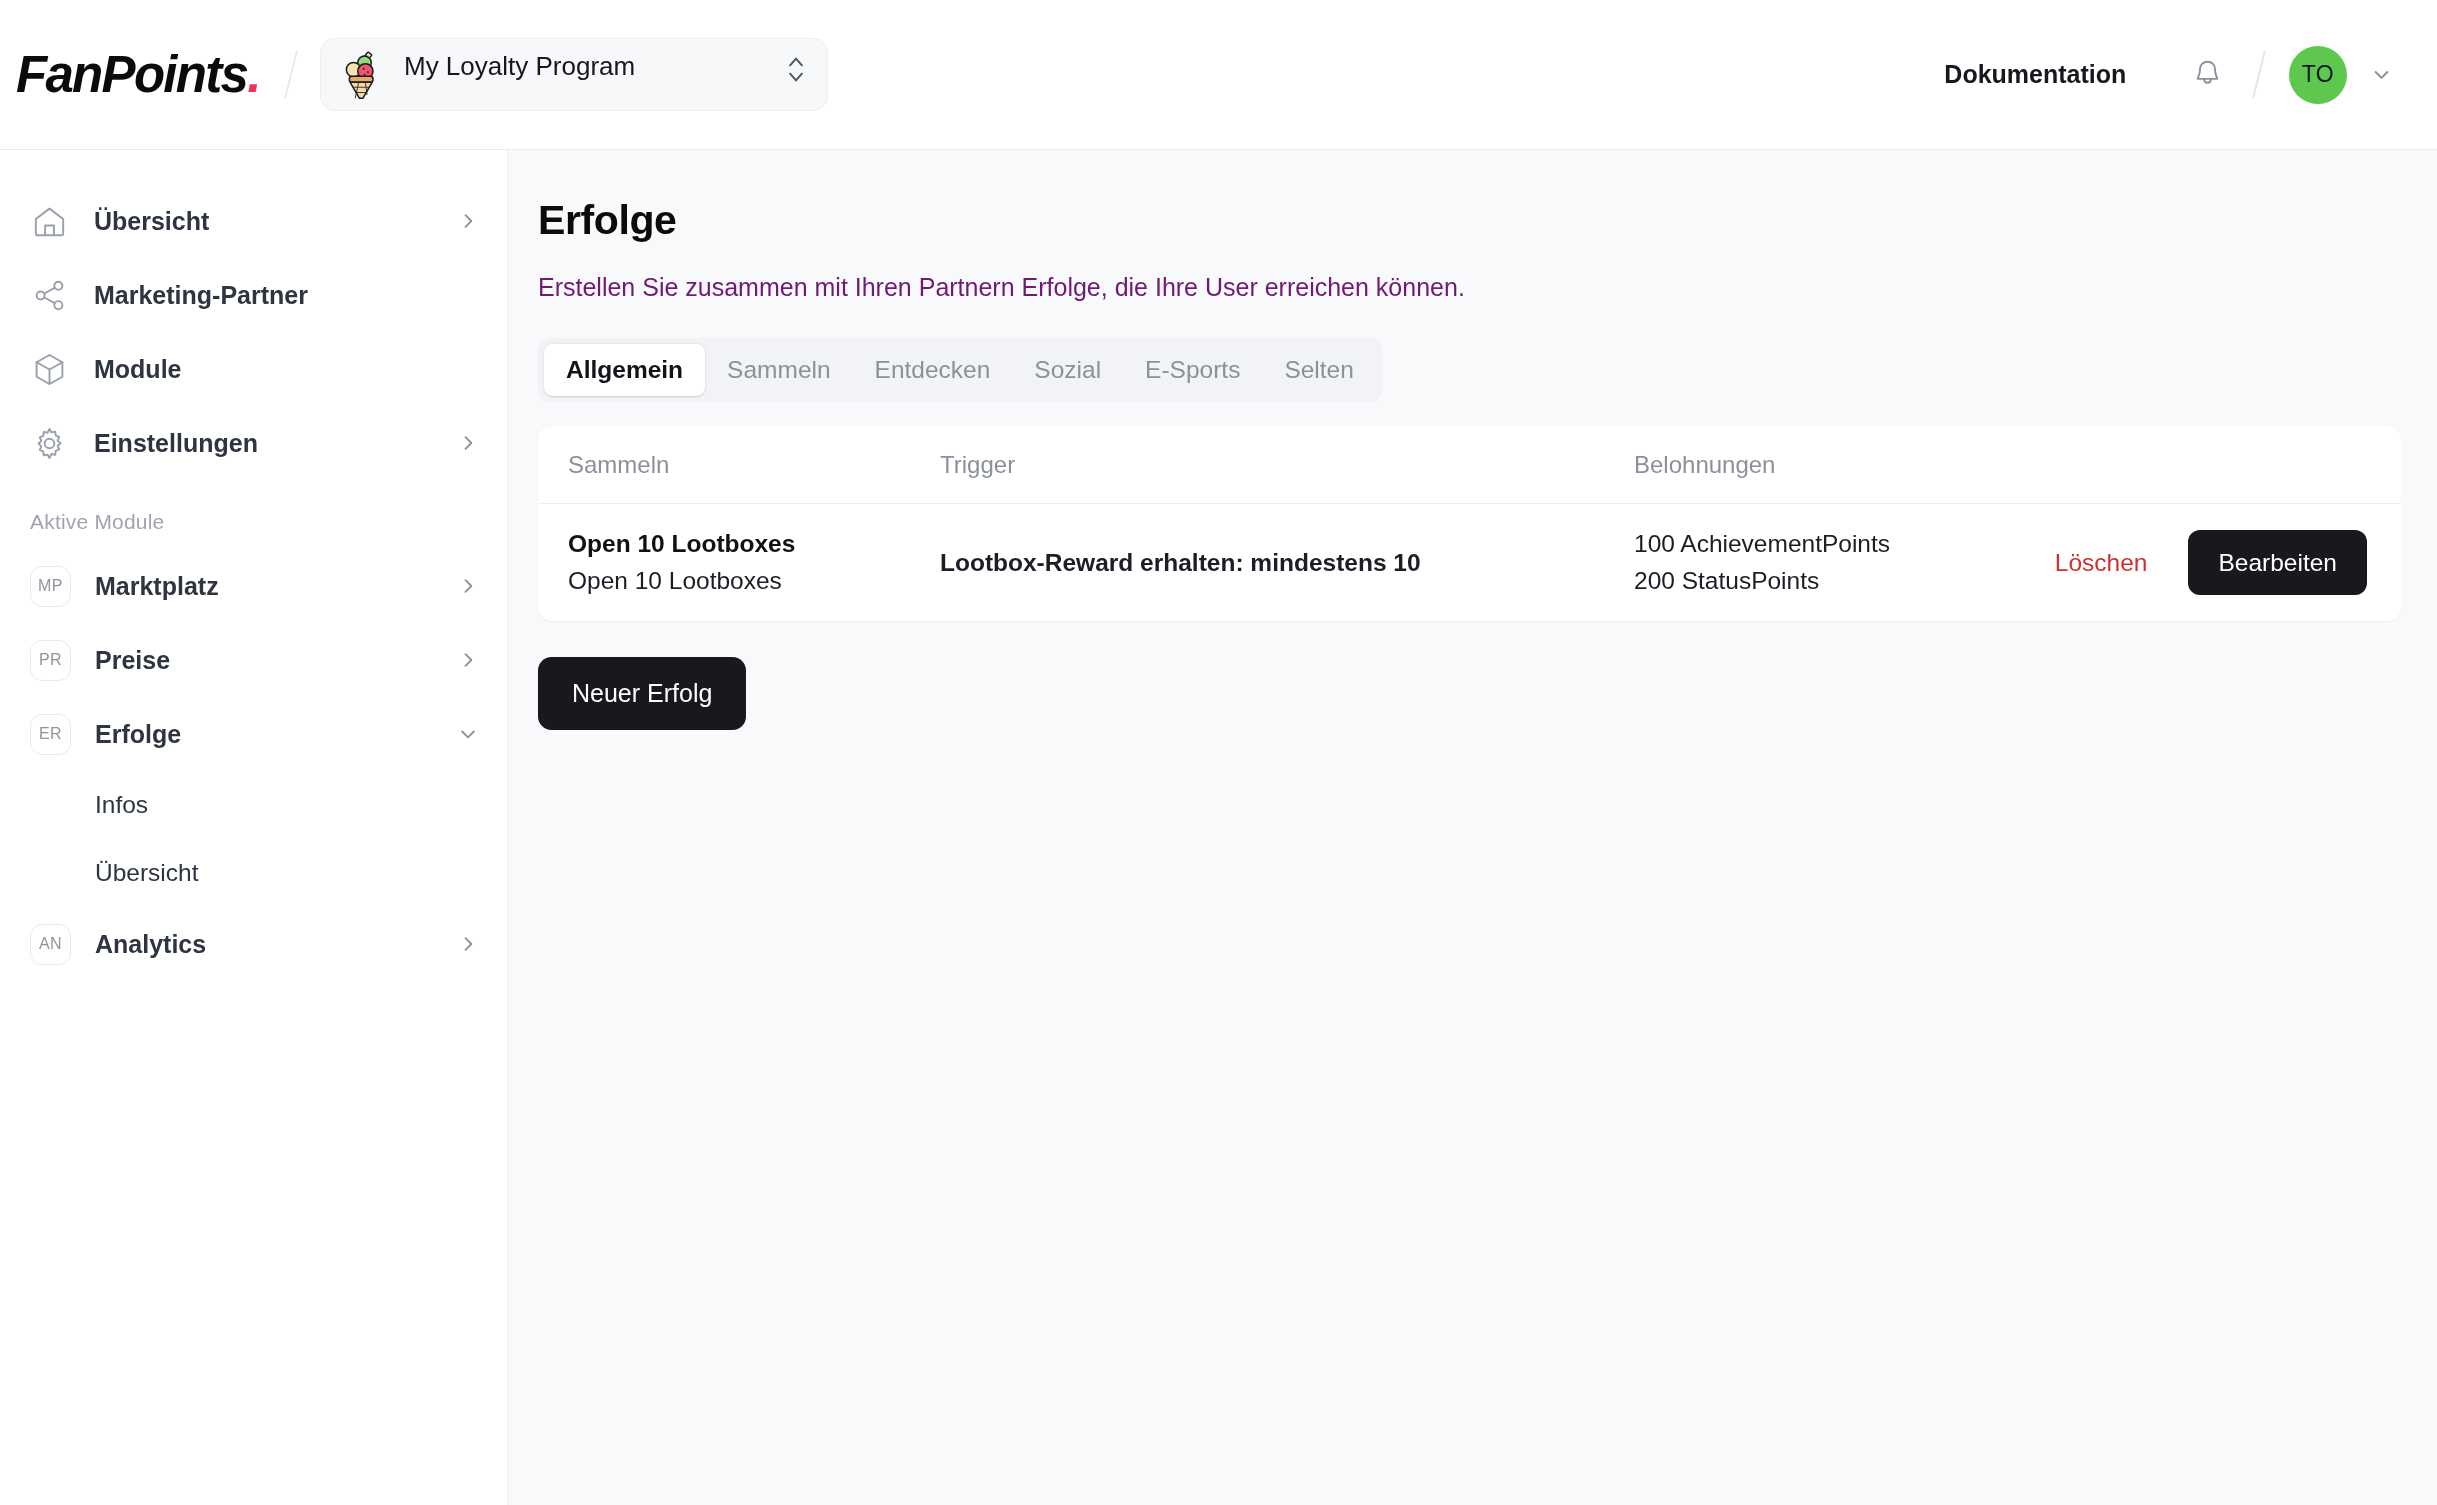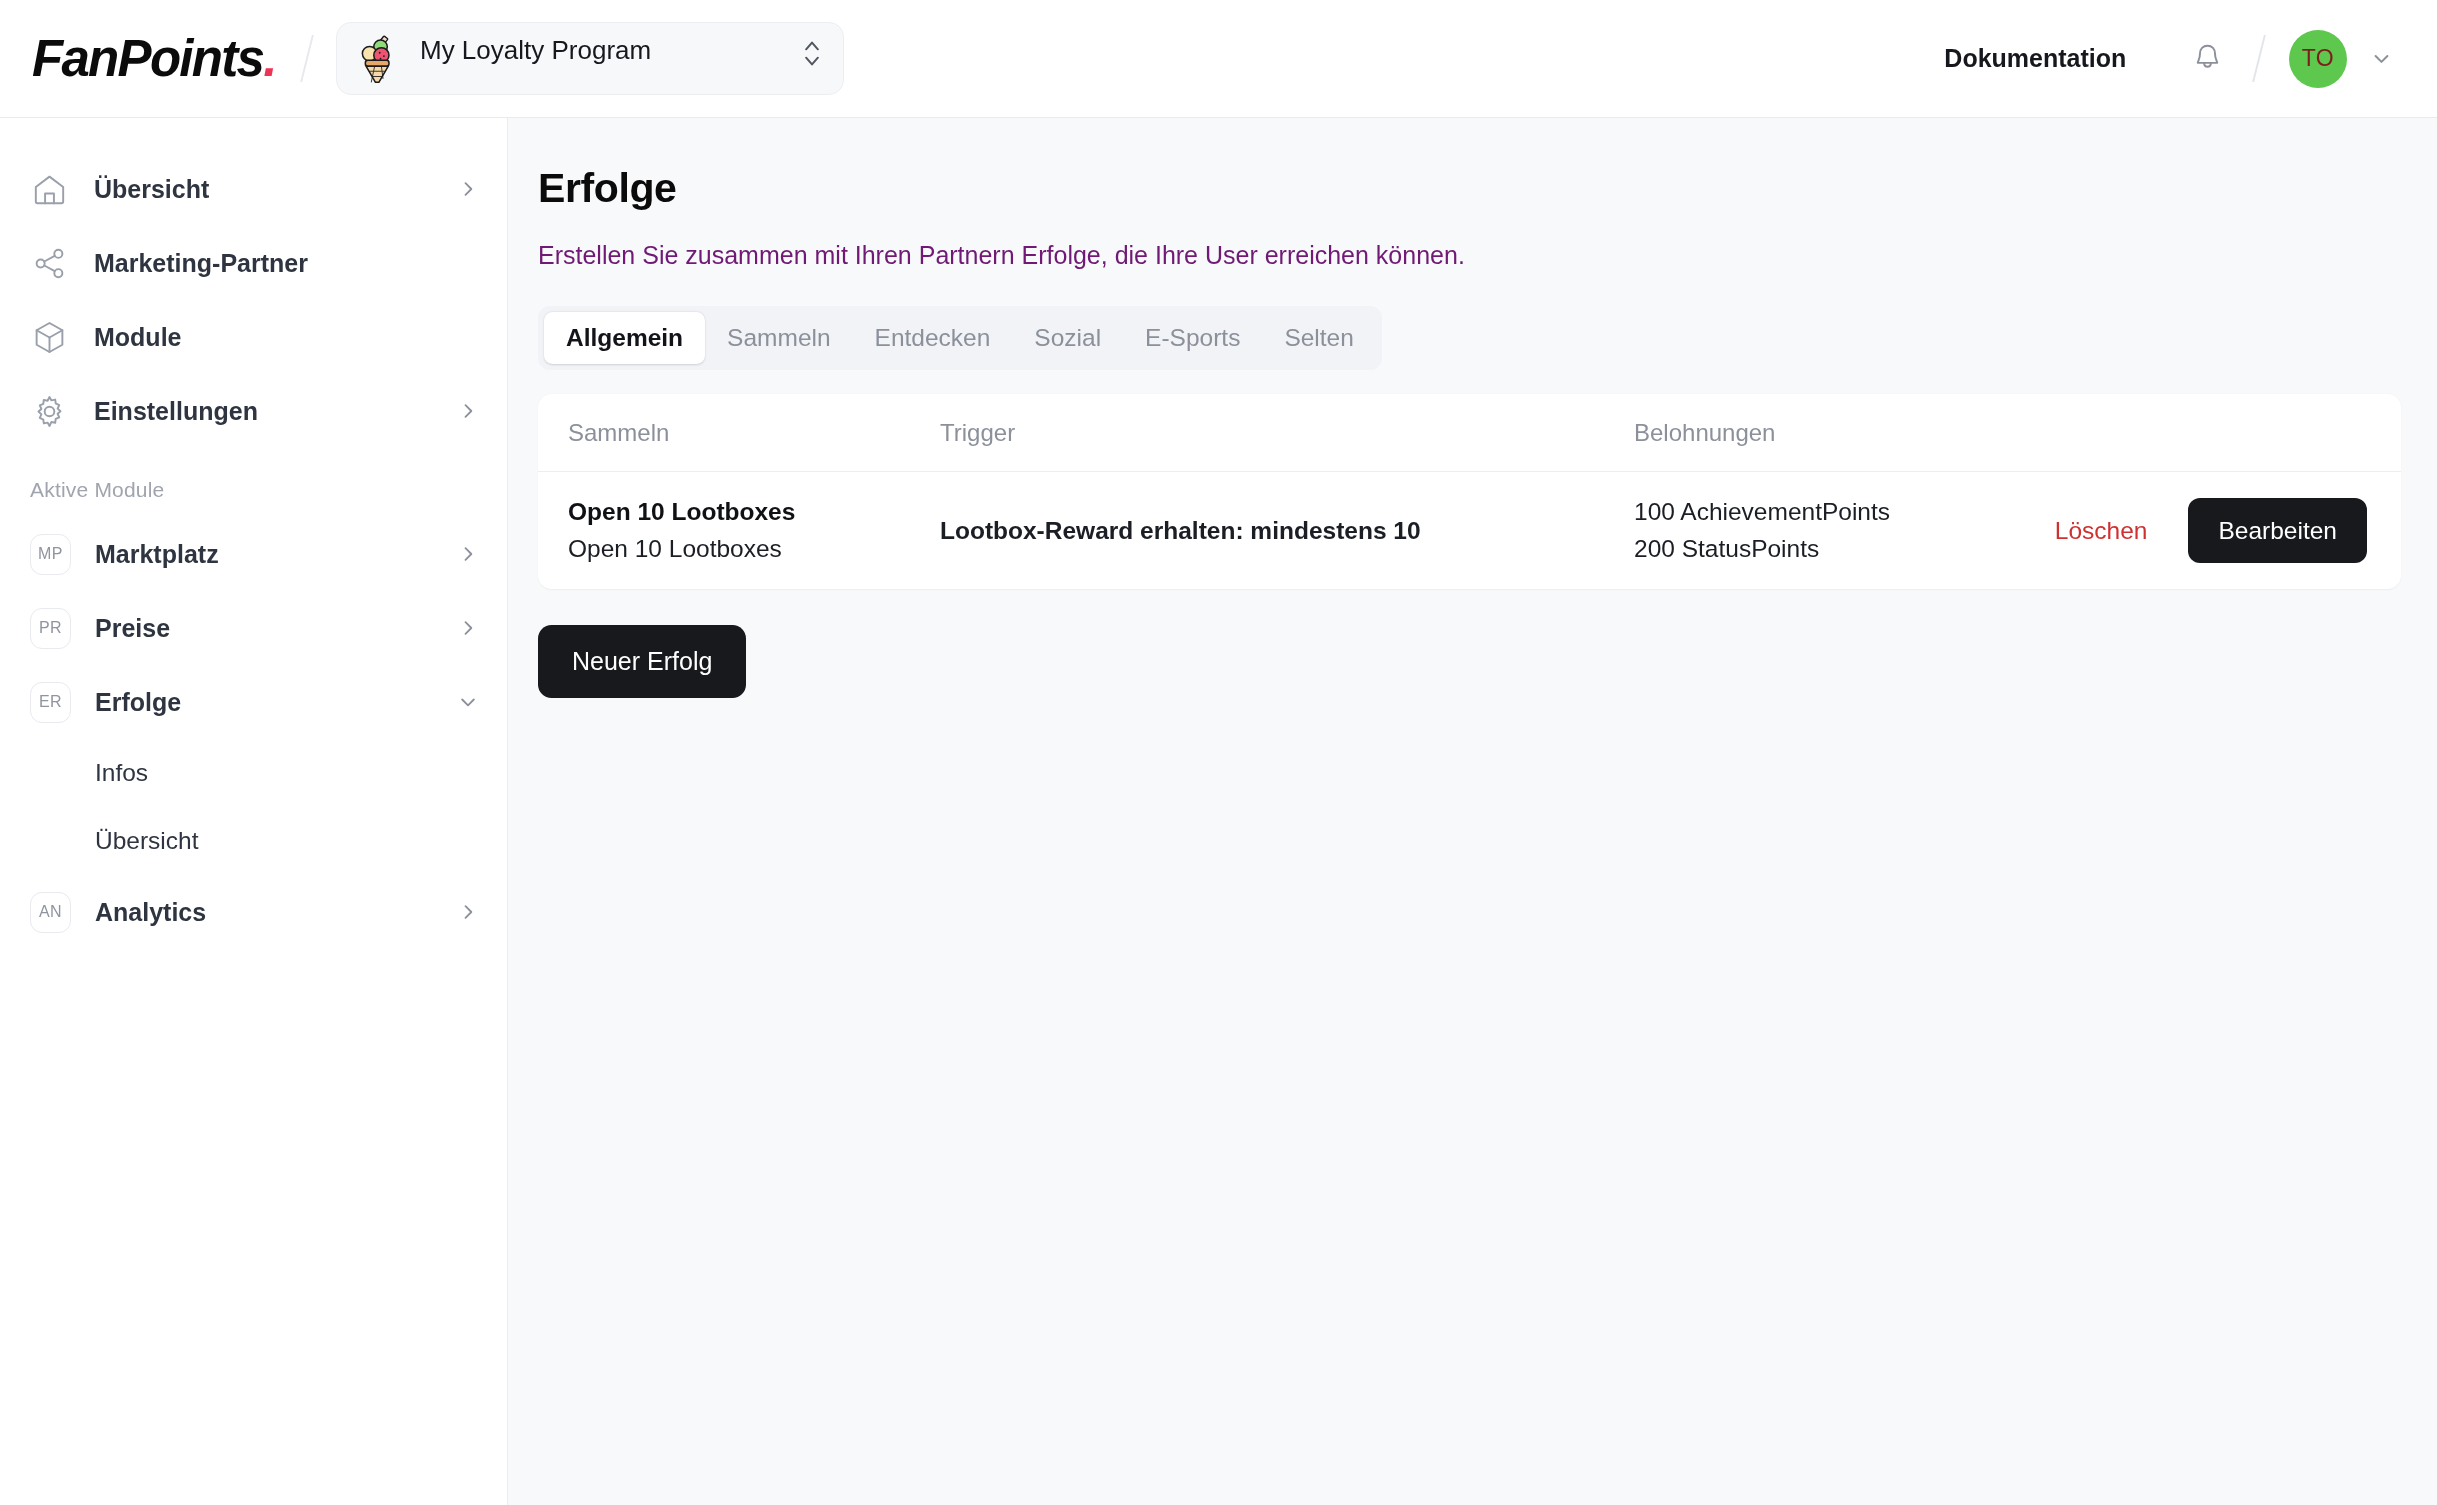--- a/index.html
+++ b/index.html
@@ -7,26 +7,26 @@
   html, body {
     width: 2438px;
     height: 1506px;
     background: #ffffff;
     font-family: "Liberation Sans", "DejaVu Sans", sans-serif;
     -webkit-font-smoothing: antialiased;
   }
 
   
   .header {
-    height: 118px;
+    height: 150px;
     background: #ffffff;
     border-bottom: 1.7px solid #e9ecef;
     display: flex;
     align-items: center;
-    padding: 0 37px 0 32px;
+    padding: 0 37px 0 16px;
     position: relative;
   }
   .brand {
     font-family: "Liberation Sans", sans-serif;
     font-size: 51px;
     font-weight: 700;
     font-style: italic;
     letter-spacing: -1.7px;
     color: #0b0b0b;
     line-height: 1;
@@ -87,21 +87,21 @@
   .slash-div {
     width: 1.7px; height: 47px;
     background: #e3e5ea;
     transform: skewX(-14deg);
     margin: 0 29px;
   }
   .avatar {
     width: 58px; height: 58px;
     border-radius: 50%;
     background: #5ec74e;
-    color: #7f1d1d;
+    color: #0f172a;
     font-size: 23px;
     font-weight: 400;
     display: flex;
     align-items: center;
     justify-content: center;
     letter-spacing: 0.4px;
     cursor: pointer;
   }
   .caret-btn { width: 39px; height: 39px; margin-left: 15px; cursor:pointer; display:flex; align-items:center; justify-content:center;}
 

